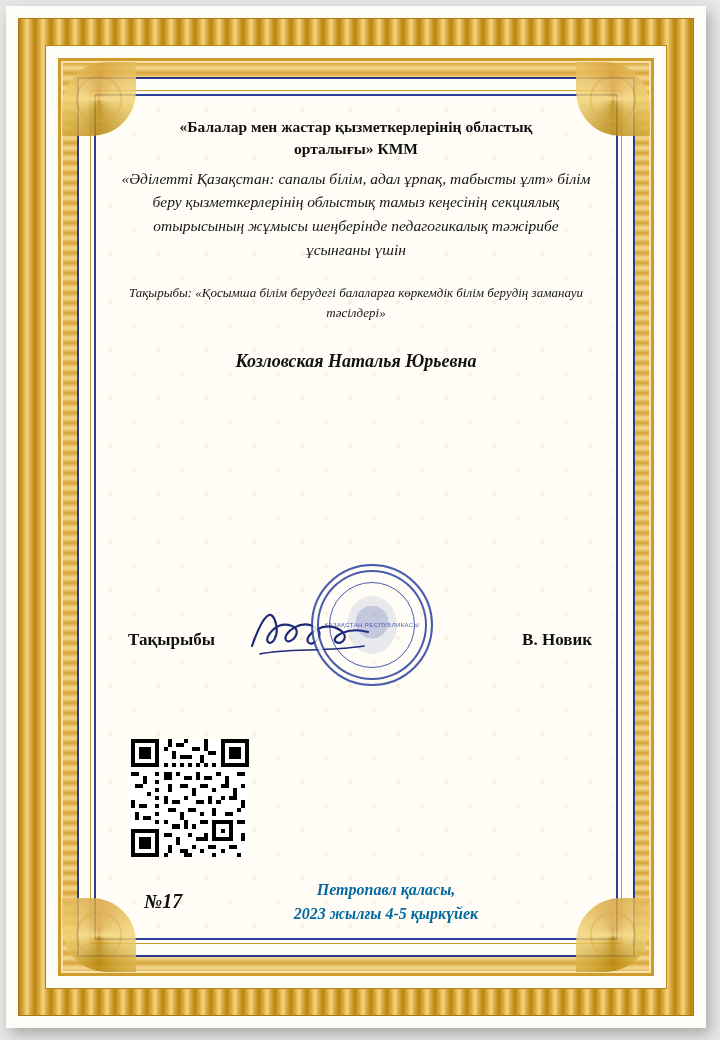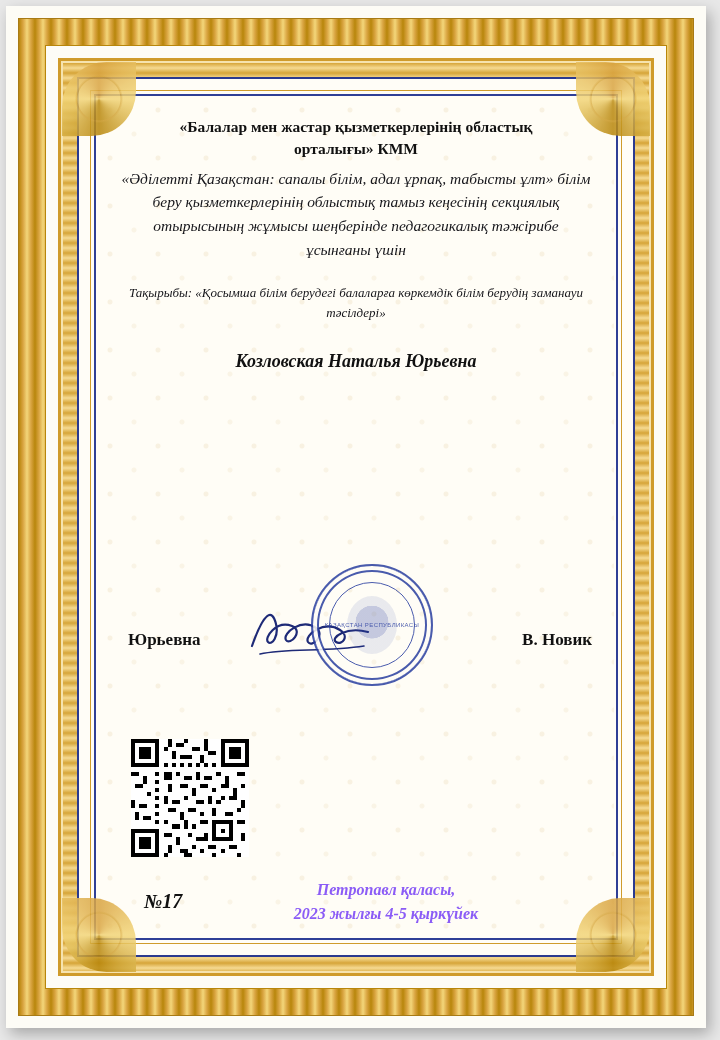--- a/index.html
+++ b/index.html
@@ -258,21 +258,21 @@
     position: absolute;
     left: 250px;
     top: 872px;
     width: 260px;
     text-align: center;
     font-family: "Liberation Serif", serif;
     font-weight: bold;
     font-style: italic;
     font-size: 16px;
     line-height: 1.5;
-    color: #8b5cf6;
+    color: #0369a1;
   }
 </style>
 </head>
 <body>
 
 <div class="cert-page">
 
   <div class="frame-outer">
     <div class="frame-outer-inner"></div>
   </div>
@@ -290,21 +290,21 @@
   <div class="corner br"></div>
 
   <div class="content">
     <div class="org-name">«Балалар мен жастар қызметкерлерінің областық орталығы» КММ</div>
     <div class="body-text">«Әділетті Қазақстан: сапалы білім, адал ұрпақ, табысты ұлт» білім беру қызметкерлерінің облыстық тамыз кеңесінің секциялық отырысының жұмысы шеңберінде педагогикалық тәжірибе ұсынғаны үшін</div>
     <div class="topic-text">Тақырыбы: «Қосымша білім берудегі  балаларға көркемдік білім берудің заманауи тәсілдері»</div>
     <div class="recipient">Козловская Наталья Юрьевна</div>
   </div>
 
   <div class="sign-row">
-    <div class="sign-title">Юрьевна</div>
+    <div class="sign-title">Тақырыбы</div>
     <div class="sign-name">В. Новик</div>
   </div>
 
   <svg class="signature-scribble" viewBox="0 0 130 60">
     <path d="M6,44 C18,10 26,6 30,22 C33,34 26,44 22,40 C18,36 30,18 46,24 C58,29 44,44 40,38 C36,31 56,16 70,26 C80,33 66,46 62,40 C58,33 78,18 94,28 C104,34 96,44 90,40 C84,36 100,24 122,30" fill="none" stroke="#1e2a77" stroke-width="2.2" stroke-linecap="round"></path>
     <path d="M14,52 C40,46 80,50 118,44" fill="none" stroke="#1e2a77" stroke-width="1.6" stroke-linecap="round"></path>
   </svg>
 
   <div class="seal">
     <div class="ring-in"></div>

